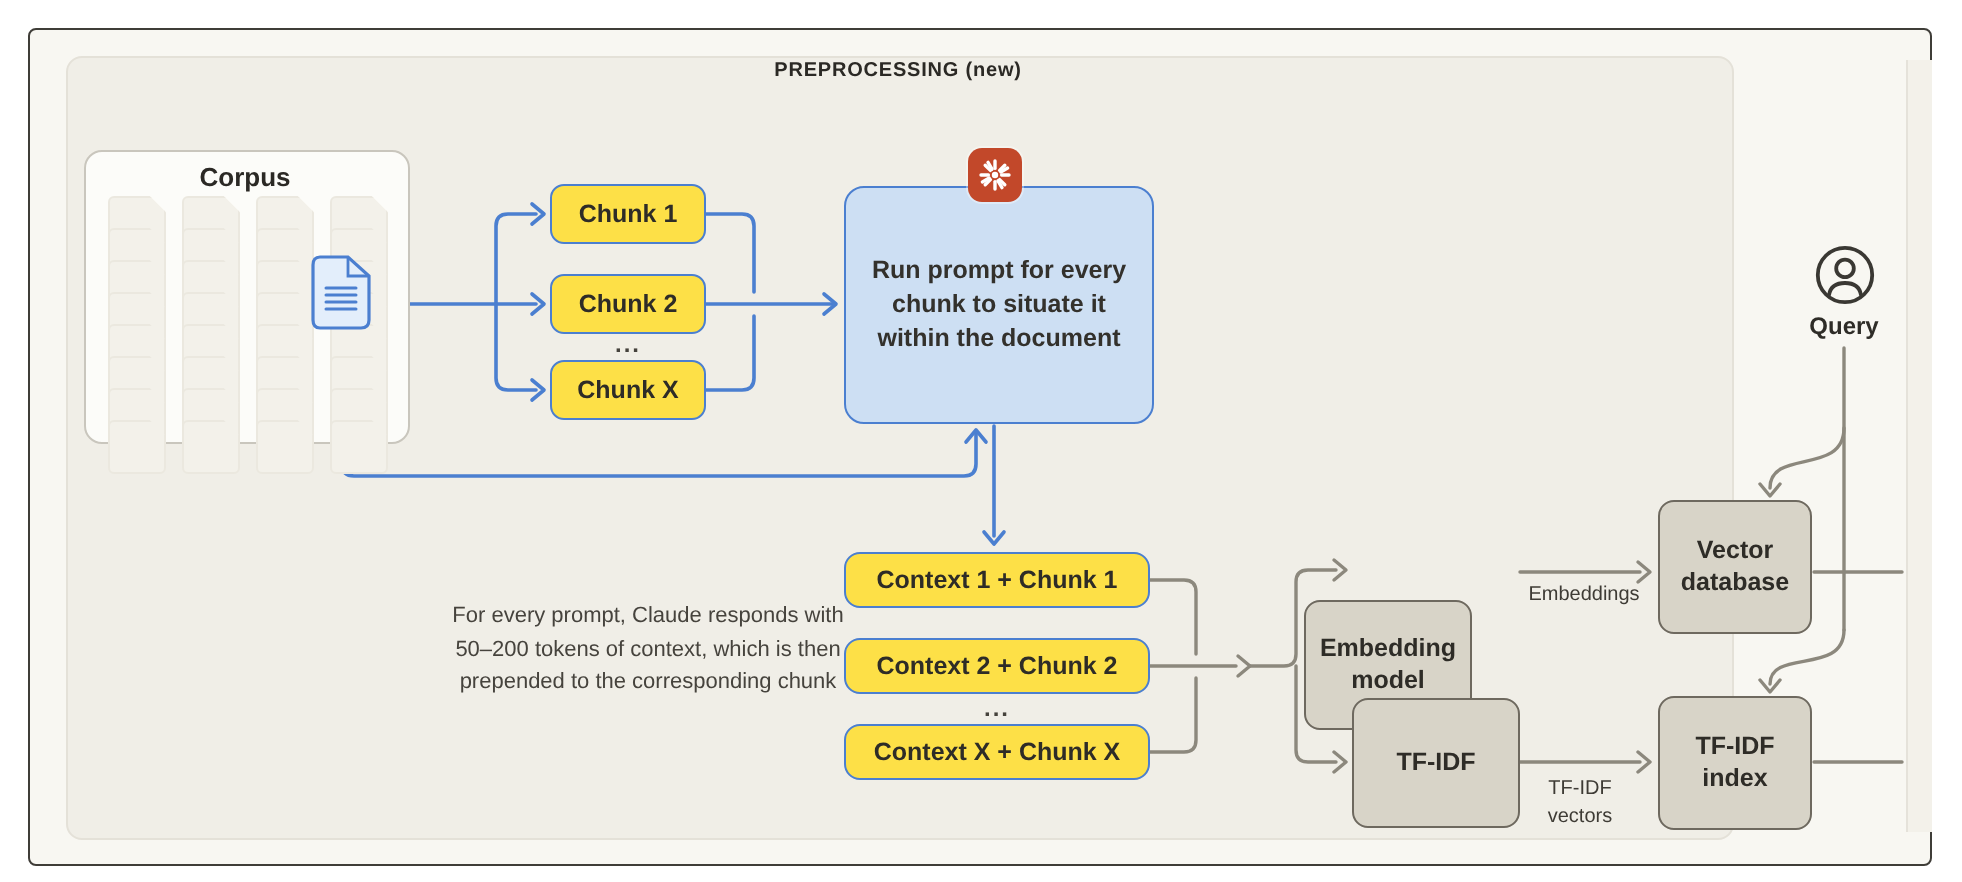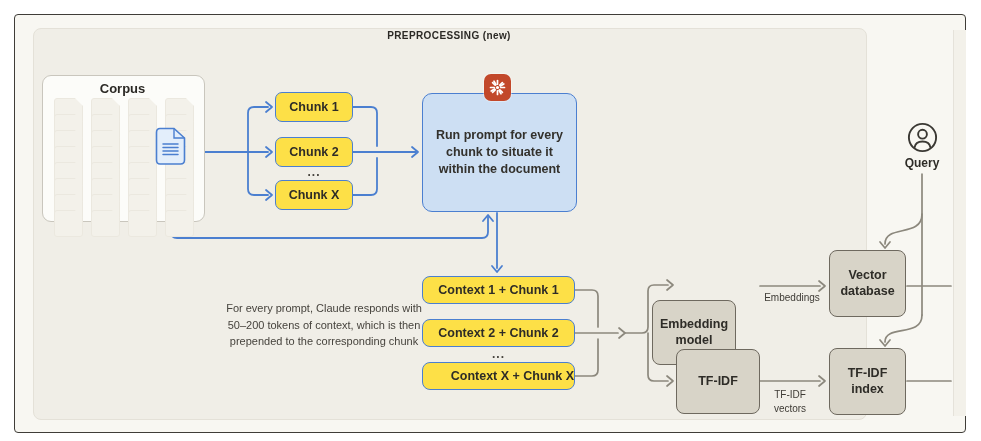--- a/index.html
+++ b/index.html
@@ -178,21 +178,21 @@
 
 <div class="abs note">For every prompt, Claude responds with 50–200 tokens of context, which is then prepended to the corresponding chunk</div>
 
 <div class="abs bluebox ctx" style="top:276px;text-align:right;">
     <span>Context 1 + Chunk 1</span>
   </div>
 <div class="abs bluebox ctx" style="top:319px;">
     <span>Context 2 + Chunk 2</span>
   </div>
 <div class="abs ellipsis" style="left:422px;top:347px;width:153px;">...</div>
-<div class="abs bluebox ctx" style="top:362px;justify-content:flex-end;">
+<div class="abs bluebox ctx" style="top:362px;">
     <span>Context X + Chunk X</span>
   </div>
 
 <div class="abs graybox" style="left:652px;top:253px;width:84px;height:65px;margin-top:47px;">
     <span>Embedding model</span>
   </div>
 <div class="abs graybox" style="left:676px;top:349px;width:84px;height:65px;">
     <span>TF-IDF</span>
   </div>
 

